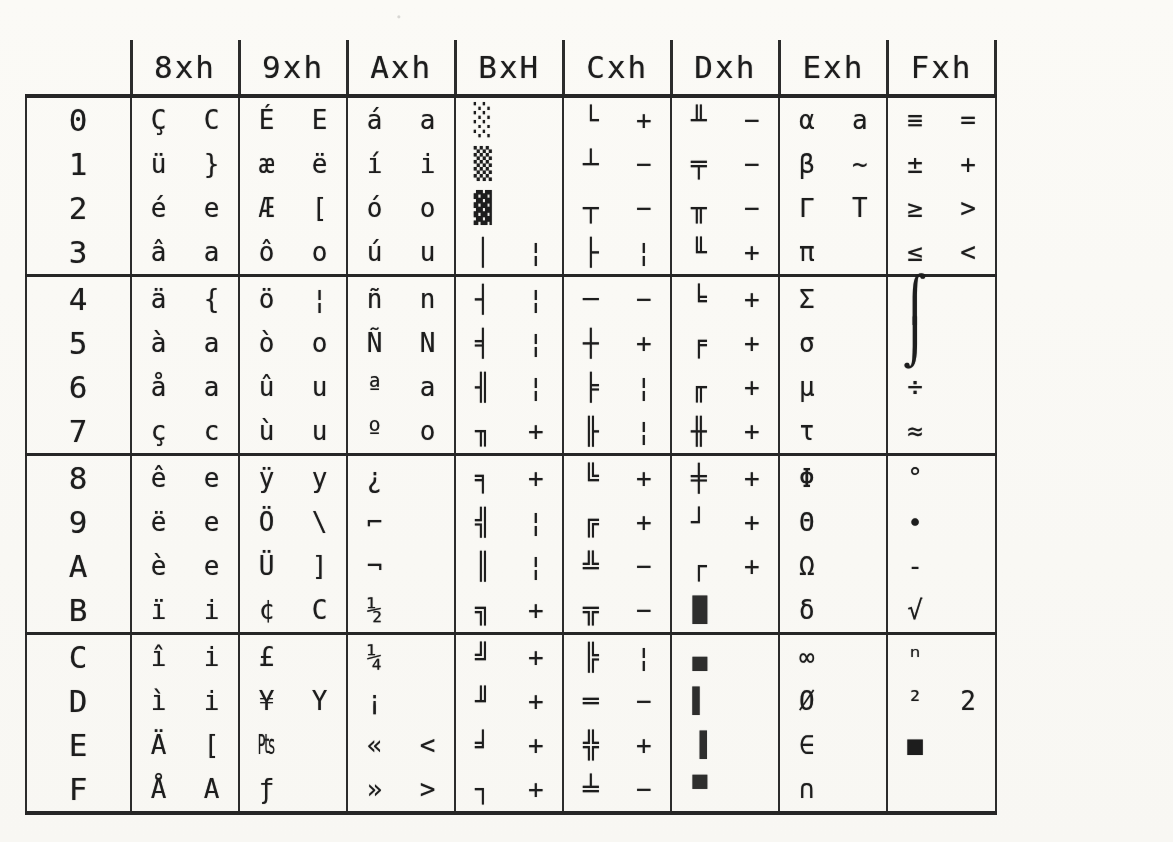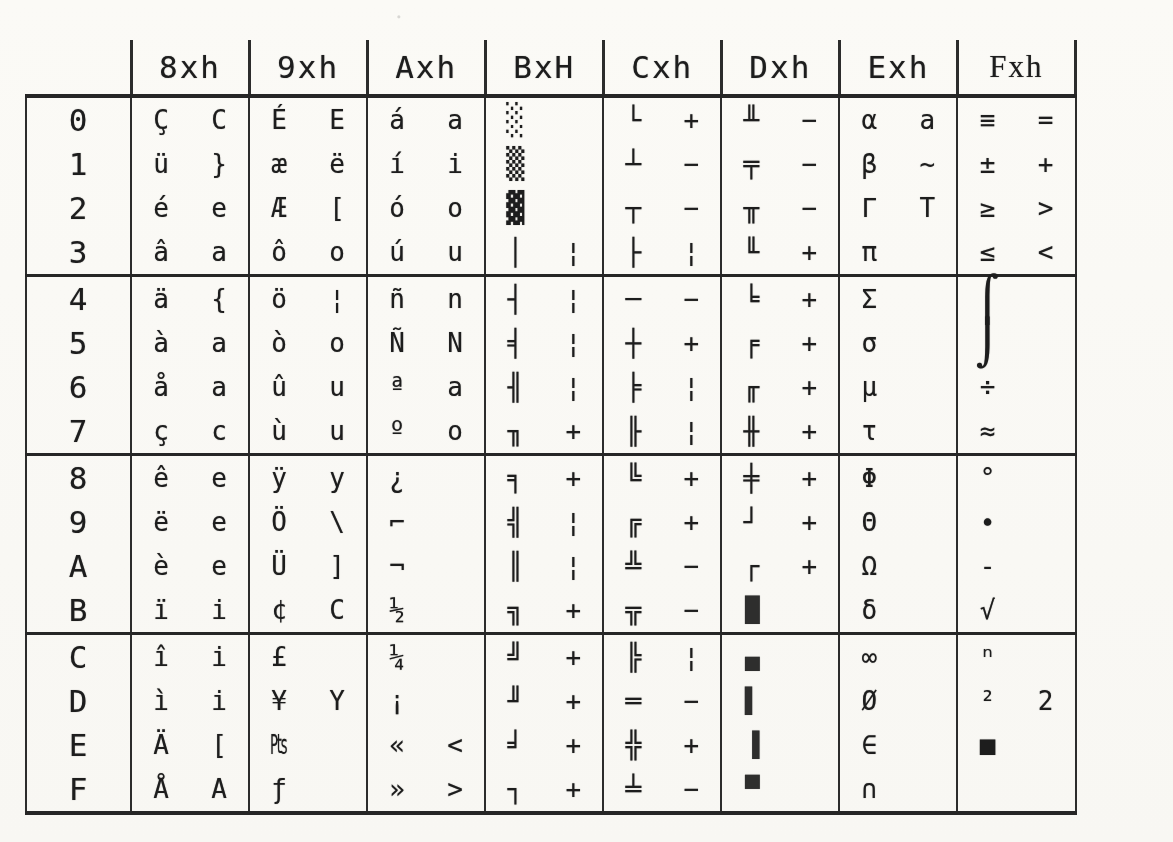--- a/index.html
+++ b/index.html
@@ -12,38 +12,38 @@
   .page{
     position:relative;
     width:1173px;height:842px;
     background:
       radial-gradient(circle at 34% 2%, rgba(60,60,60,.18) 0 1px, transparent 2px),
       linear-gradient(180deg,#fbfaf6 0%,#f8f7f3 100%);
     color:#1d1d1d;
   }
   table.charset-table{
     position:absolute;left:25px;top:40px;
-    width:1052px;
+    width:972px;
     border-collapse:collapse;
     table-layout:fixed;
   }
   col.c-label{width:105px;}
   thead th{
     height:54px;
     font-weight:normal;
     font-size:31px;
     letter-spacing:2px;
     text-align:center;
     vertical-align:middle;
     padding:0;
     border-bottom:4px solid #262626;
     text-shadow:0 0 1px rgba(25,25,25,.55);
   }
   thead th.col-head{border-left:3px solid #2c2c2c;}
-  thead th:last-child{border-right:3px solid #2c2c2c;font-family:Liberation Serif, serif;}
+  thead th:last-child{border-right:3px solid #2c2c2c;}
   thead th.corner{border-left:none;border-bottom:4px solid #262626;}
   tbody td{
     height:44px;
     padding:0;
     font-size:26px;
     vertical-align:middle;
     border-left:2px solid #2c2c2c;
     text-shadow:0 0 1px rgba(25,25,25,.5);
   }
   tbody td:last-child{border-right:2px solid #2c2c2c;}

